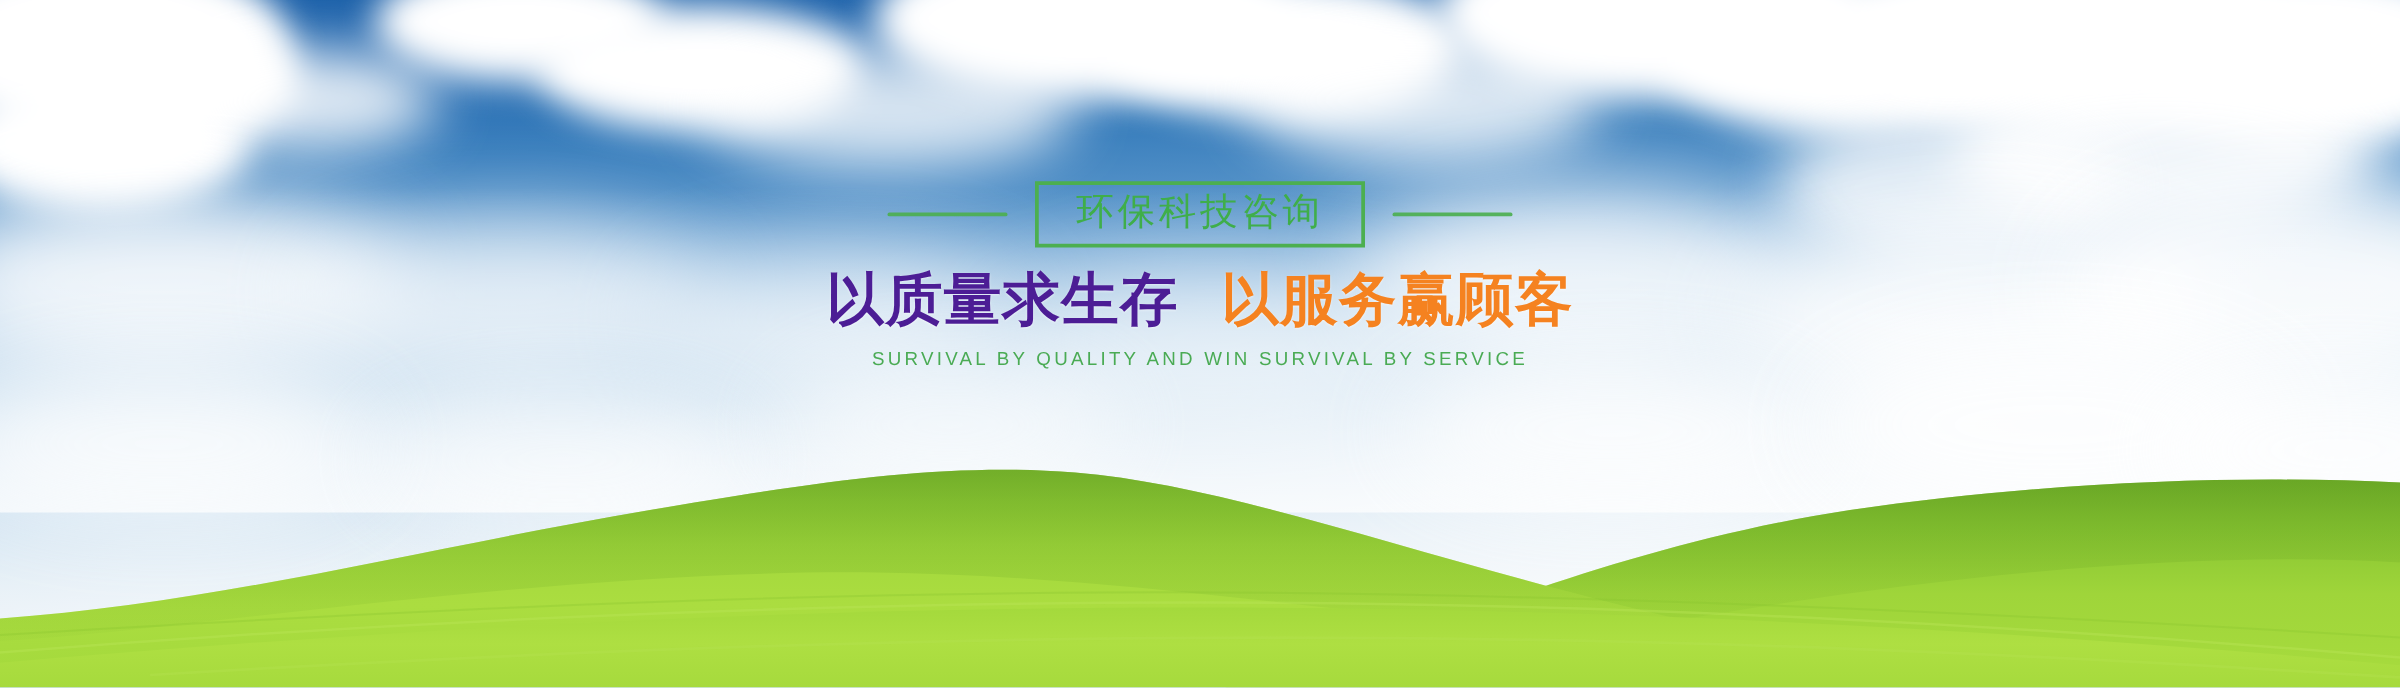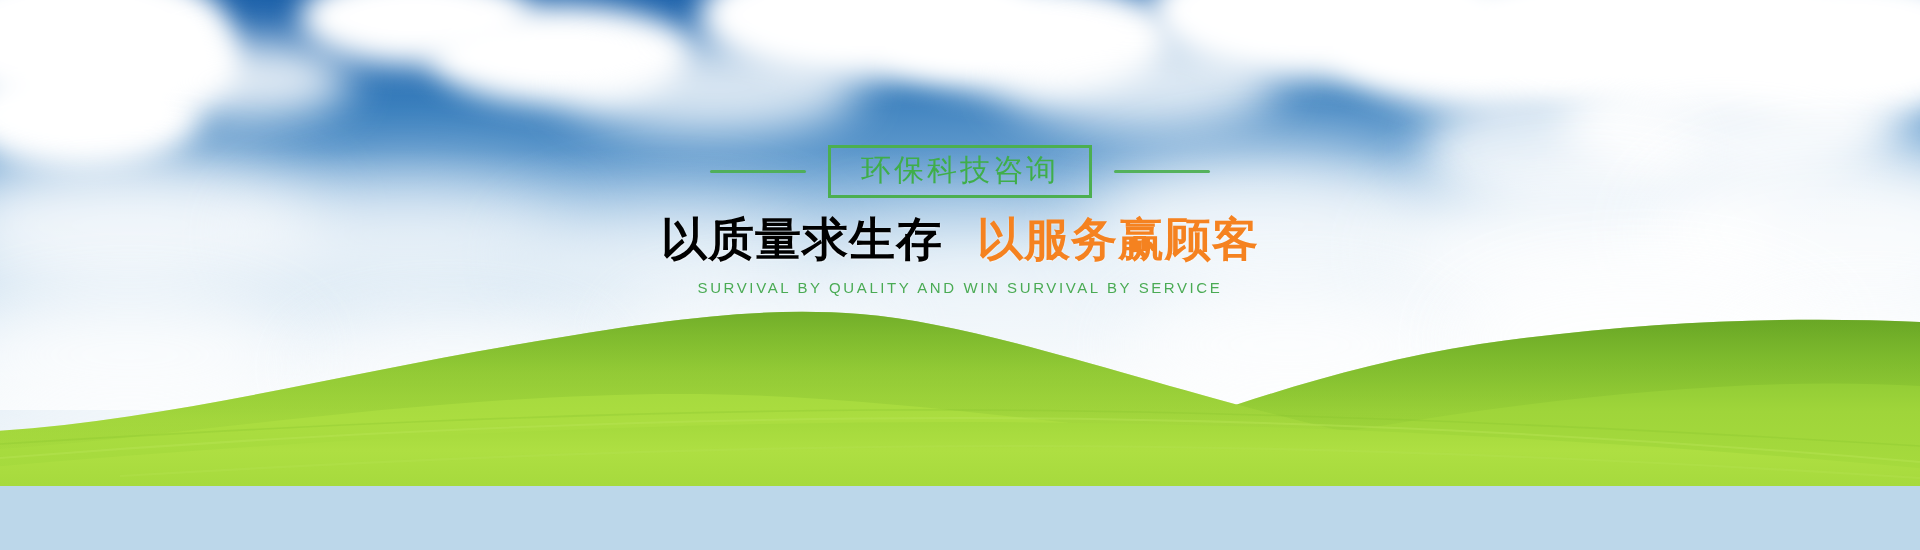--- a/index.html
+++ b/index.html
@@ -4,21 +4,21 @@
 <style>
   * { margin:0; padding:0; box-sizing:border-box; }
   html, body {
     width:1920px; height:550px;
     font-family:"Liberation Sans", sans-serif;
     overflow:hidden; background:#bcd7ea;
   }
 
   .banner {
     position:relative;
-    width:1920px; height:486px;
+    width:1920px; height:550px;
     overflow:hidden;
   }
 
   
   .sky {
     position:absolute; inset:0;
     background:
       radial-gradient(120% 90% at 78% 96%, rgba(255,255,255,0.95) 0%, rgba(255,255,255,0.55) 28%, rgba(255,255,255,0) 58%),
       radial-gradient(90% 80% at 14% 100%, rgba(255,255,255,0.80) 0%, rgba(255,255,255,0) 55%),
       linear-gradient(178deg,
@@ -78,21 +78,21 @@
     white-space:nowrap;
   }
 
   .headline {
     margin-top:16px;
     font-size:46px; font-weight:bold; line-height:1.12;
     white-space:nowrap; letter-spacing:1px;
     font-family:"DejaVu Sans", sans-serif;
     text-shadow:0 1px 2px rgba(255,255,255,0.55);
   }
-  .hl-green  { color:#000000; }
+  .hl-green  { color:#4c1d95; }
   .hl-orange { color:#f58220; margin-left:34px; }
 
   .subtitle {
     margin-top:13px;
     font-size:15px; color:#4aab54;
     letter-spacing:2.6px; font-weight:500;
     white-space:nowrap;
     font-family:"Liberation Sans", sans-serif;
   }
 </style>

